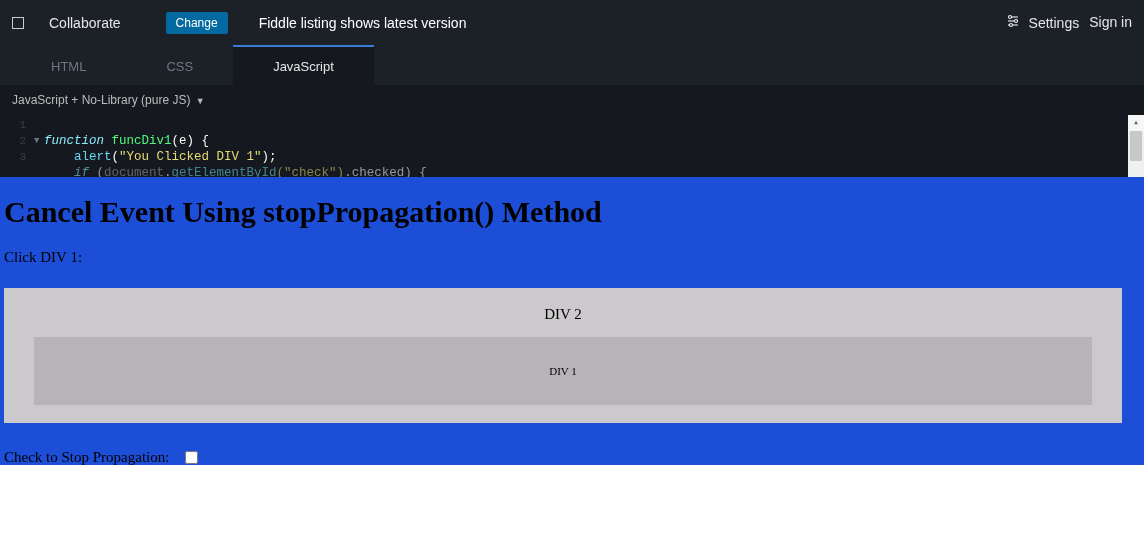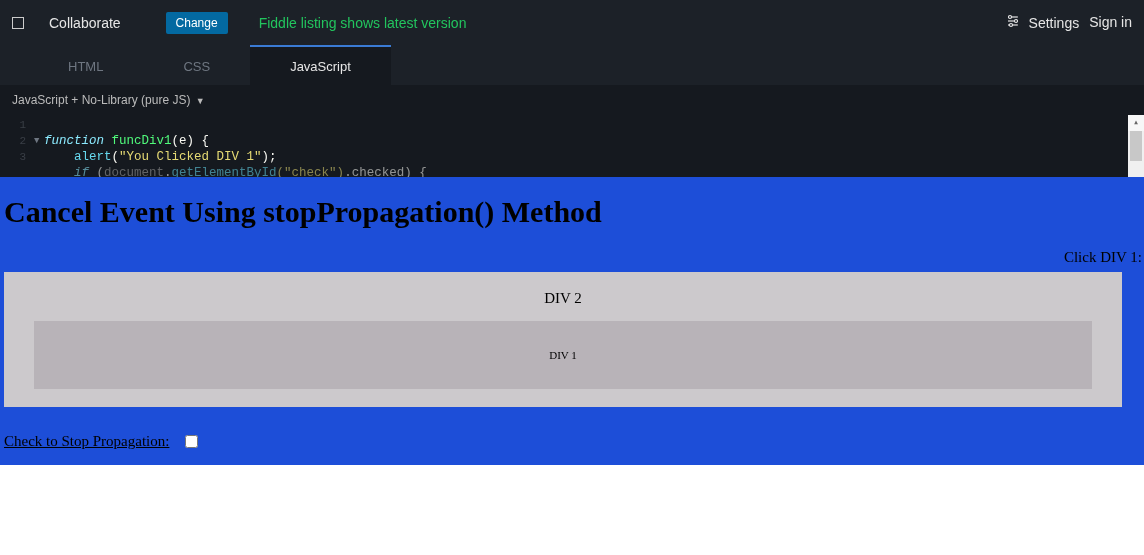--- a/index.html
+++ b/index.html
@@ -16,31 +16,31 @@
     .topbar-left { display: flex; align-items: center; gap: 25px; }
     .collab-icon {
       width: 12px; height: 12px; border: 1px solid #ccc; display: inline-block;
     }
     .collab-label { color: #e6e6e6; font-size: 14px; }
     .change-btn {
       background: #0369a1; color: #fff; border: none;
       padding: 4px 10px; font-size: 12px; border-radius: 2px;
       cursor: pointer; margin-left: 20px;
     }
-    .fiddle-status { color: #22c55e; font-size: 14px; margin-left: 6px; }
+    .fiddle-status { color: #ffffff; font-size: 14px; margin-left: 6px; }
     .topbar-right { display: flex; align-items: flex-start; gap: 10px; }
     .settings-label, .signin-label { color: #e6e6e6; font-size: 14px; cursor: pointer; }
     .settings-icon {
       display: inline-flex; align-items: center; margin-right: 4px;
     }
 
     .tabs {
       background: #1c2128; height: 40px;
       display: flex; align-items: stretch;
-      padding-left: 28px;
+      padding-left: 11px;
     }
     .tab {
       display: flex; align-items: center; justify-content: center;
       padding: 0 40px; color: #6e7681; font-size: 13px;
       cursor: pointer; border-top: 2px solid transparent;
     }
     .tab.active {
       background: #15191f; color: #e6e6e6;
       border-top: 2px solid #3a7bd5;
     }
@@ -91,32 +91,32 @@
     .preview {
       background: #1d4ed8; padding: 18px 2px 6px 2px;
       font-family: "Times New Roman", serif;
       color: #000;
       position: relative;
       height: 288px;
     }
     .preview h2 {
       font-size: 30px; font-weight: bold; margin-bottom: 20px; padding-left:2px;
     }
-    .click-label { font-size: 15px; margin-bottom: 6px; padding-left:2px;text-align:right; }
+    .click-label { font-size: 15px; margin-bottom: 22px; padding-left:2px; }
     .div2 {
       background: #ccc9cc; padding: 18px 30px 18px 30px;
       text-align: center; font-size: 15px;
       margin: 0 20px 0 2px;
     }
     .div2-label { margin-bottom: 14px; }
     .div1 {
       background: #b8b3b8; padding: 28px; text-align: center;
       font-size: 11px; cursor: pointer;
     }
-    .check-row { margin-top: 26px; font-size: 15px; padding-left:2px; display:flex; align-items:center; gap:16px;text-decoration:underline; }
+    .check-row { margin-top: 26px; font-size: 15px; padding-left:2px; display:flex; align-items:center; gap:16px; }
     .check-row input { width:13px; height:13px; }
   </style>
 </head>
 <body>
 
 <div class="topbar">
   <div class="topbar-left">
     <span class="collab-icon"></span>
     <span class="collab-label">Collaborate</span>
     <button class="change-btn">Change</button>

